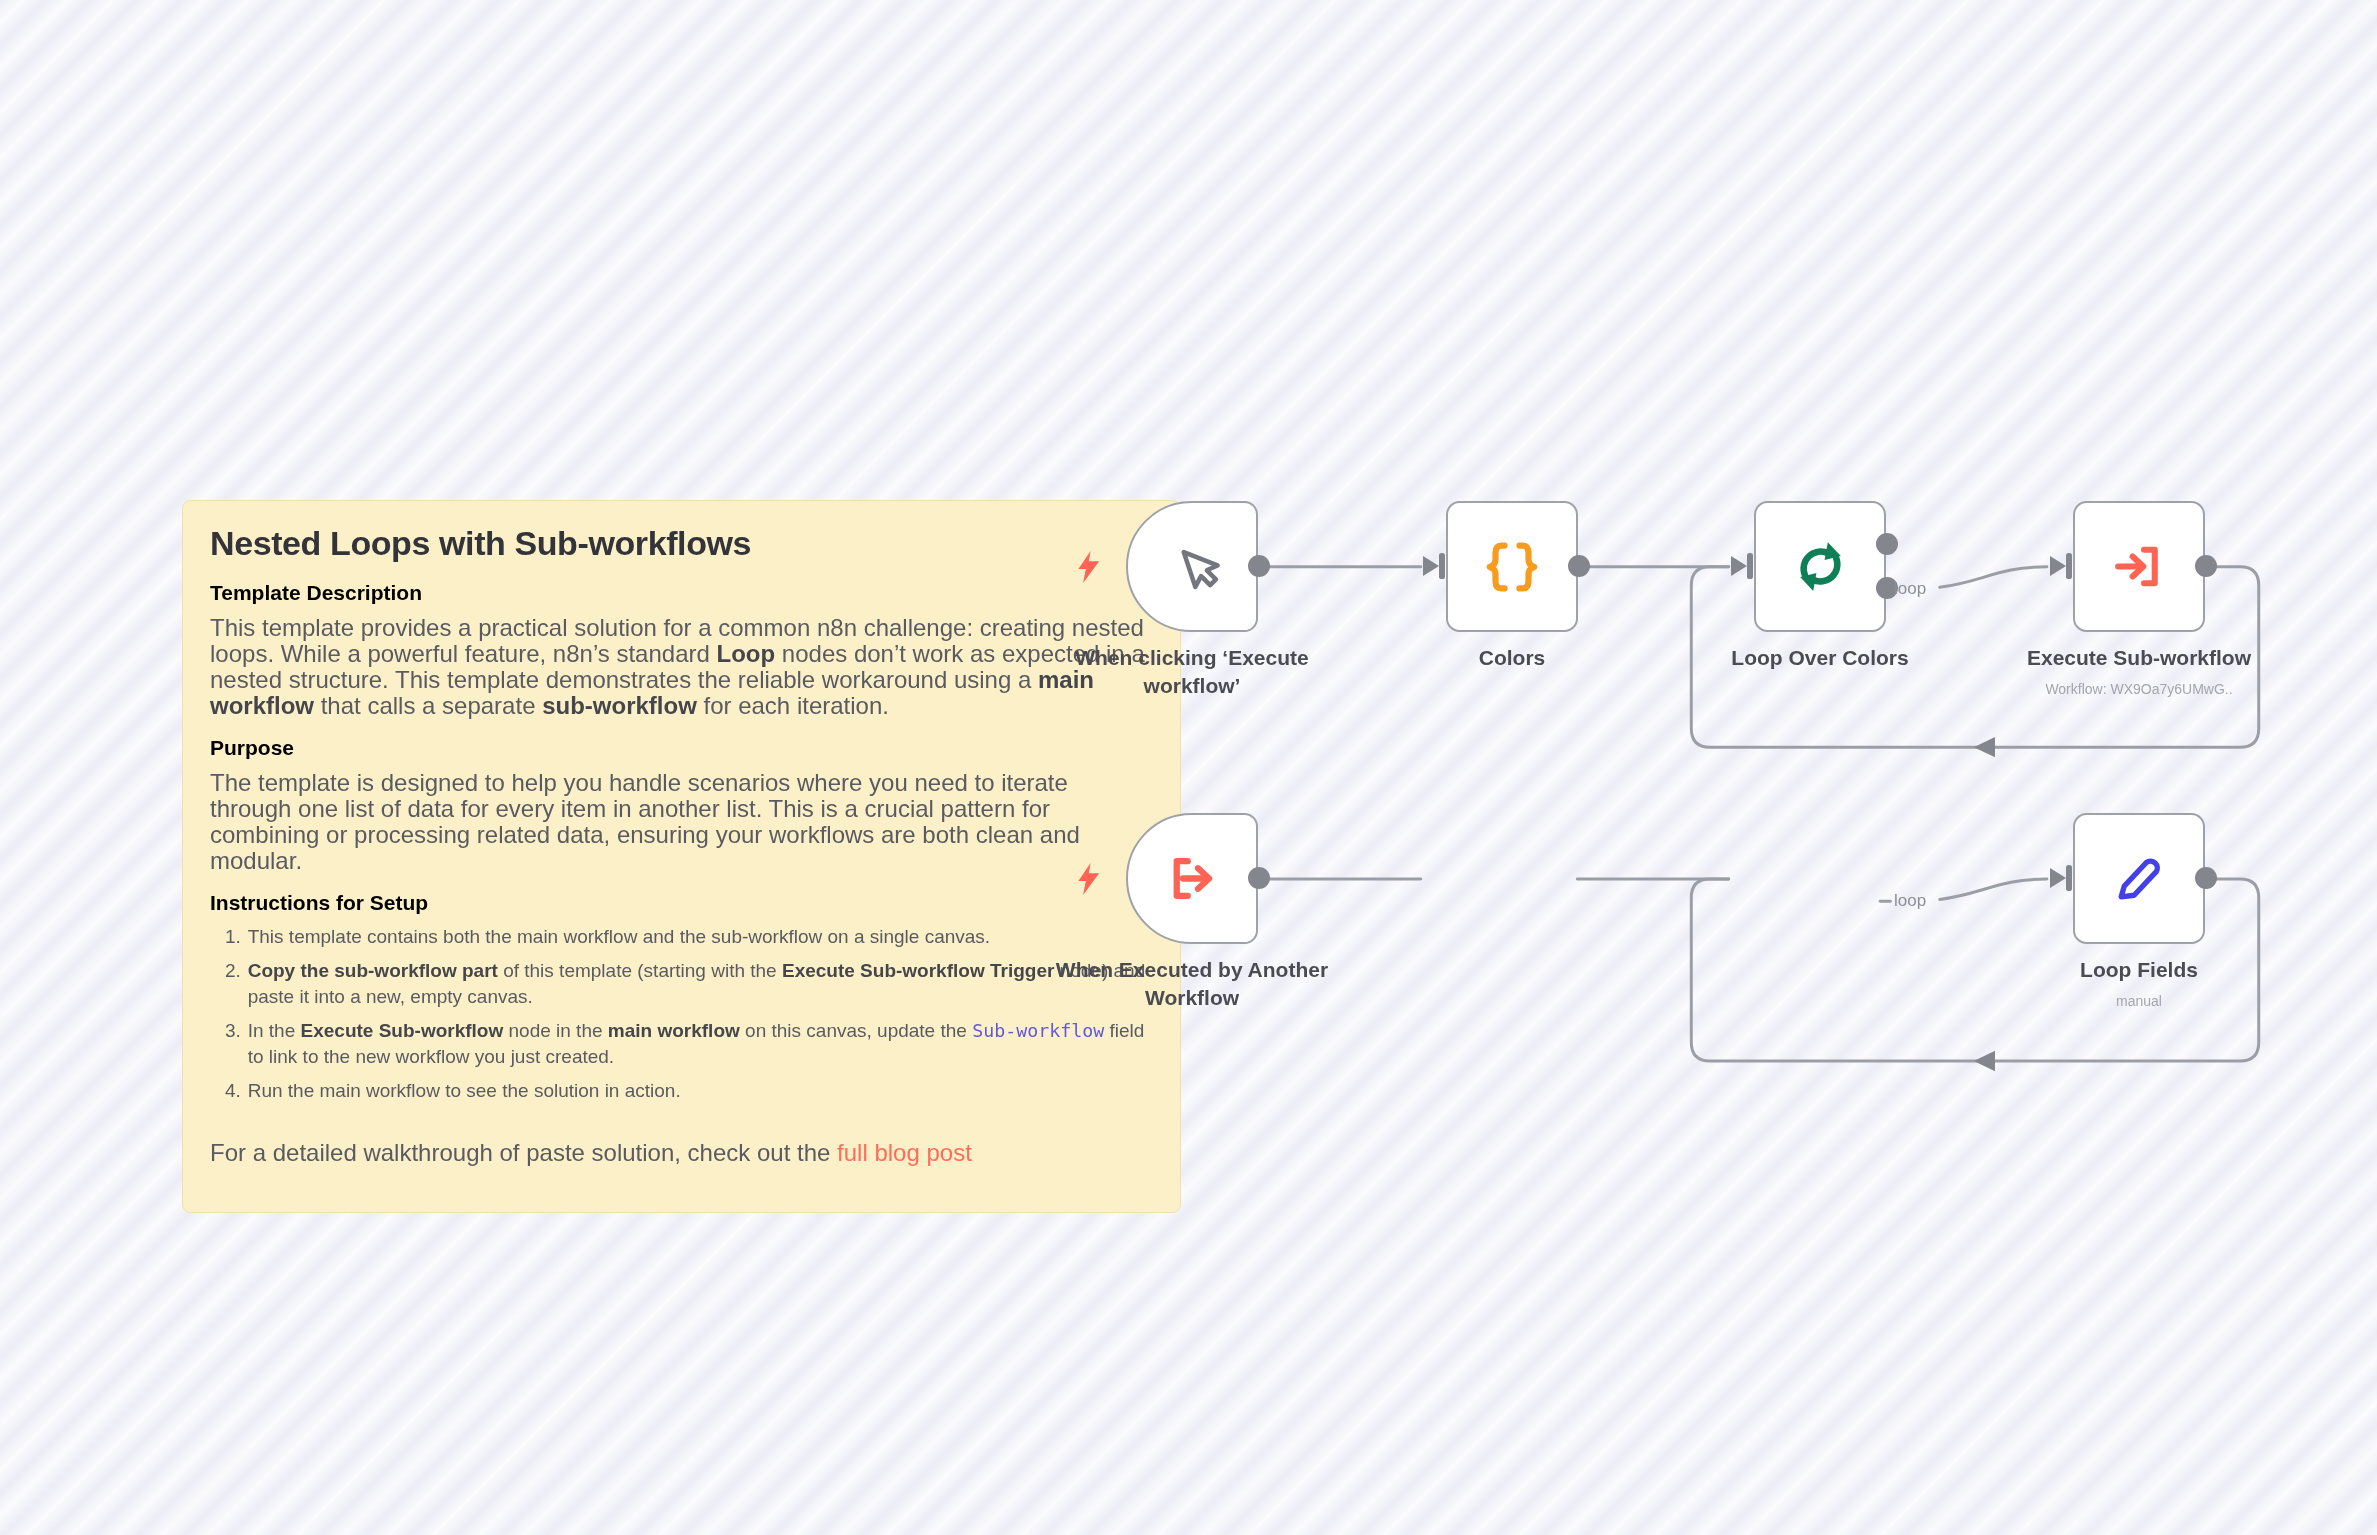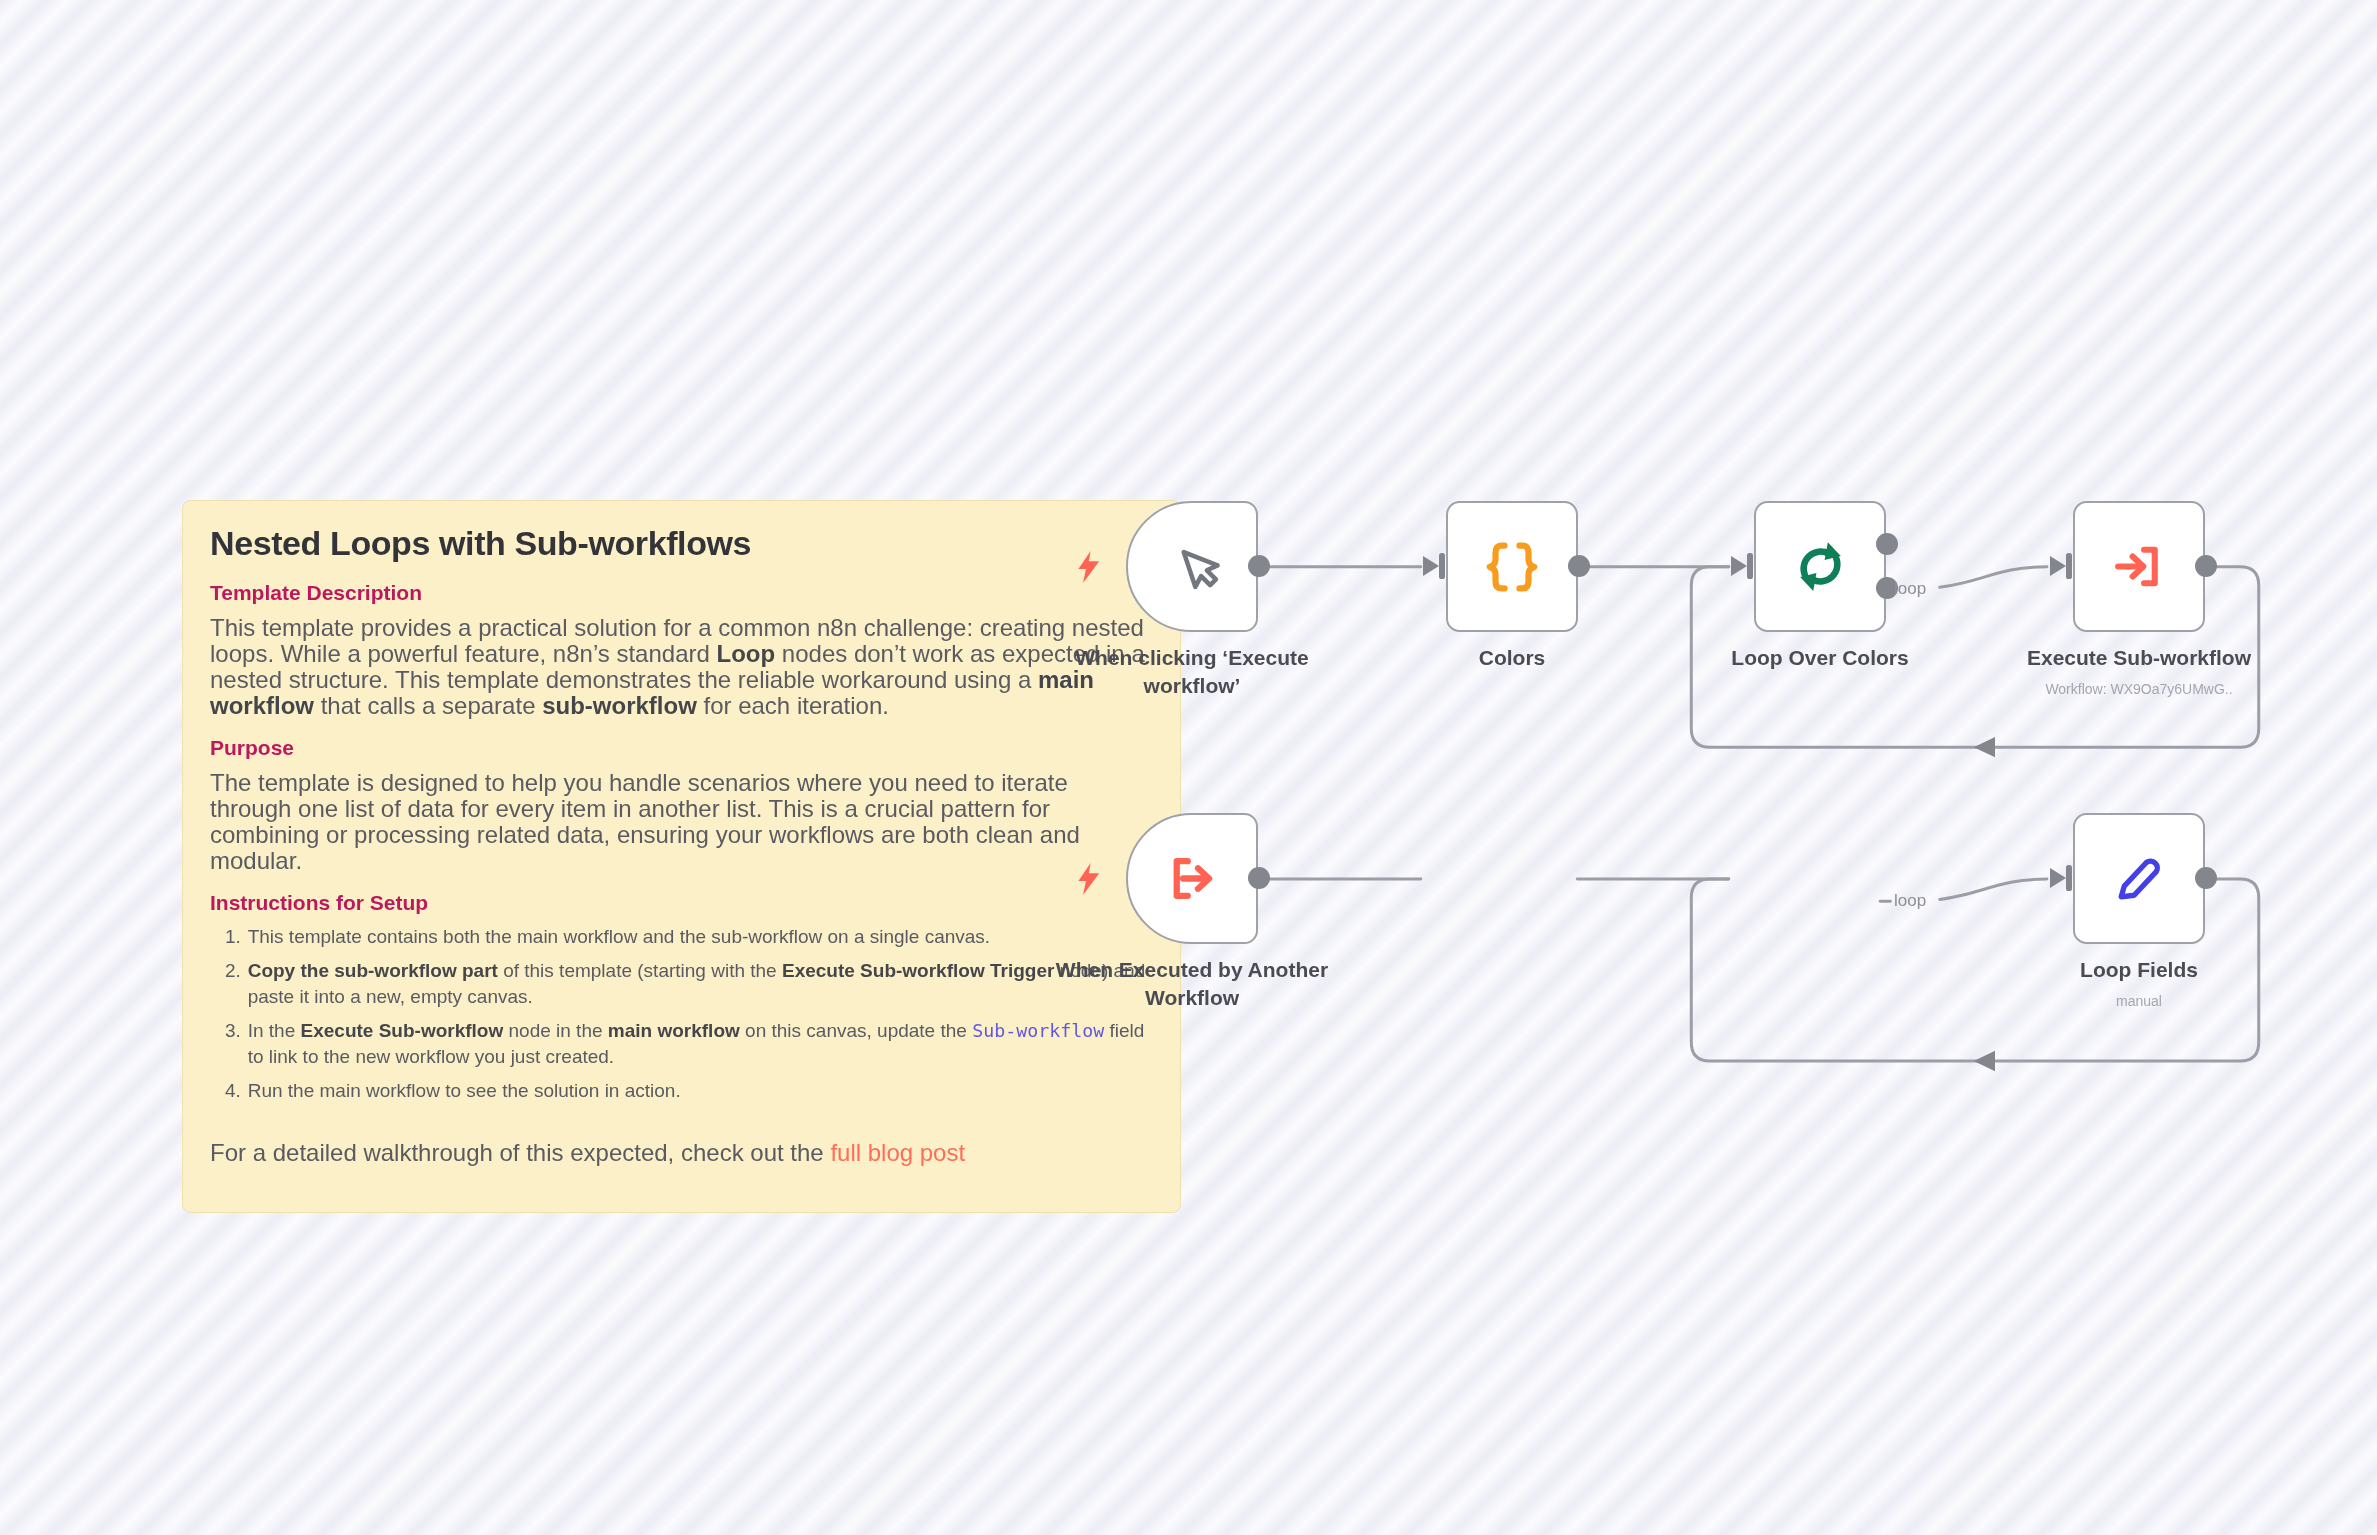--- a/index.html
+++ b/index.html
@@ -8,21 +8,21 @@
     position:relative;width:2377px;height:1536px;
     background:repeating-linear-gradient(135deg,#ecedf5 0px,#fbfbfe 16px,#ecedf5 32px);
   }
   
   .sticky{
     position:absolute;left:182px;top:500px;width:999px;height:713px;
     background:#FCF0C8;border:1.7px solid #EFE1AB;border-radius:8.5px;
     padding:20.4px 27px;box-sizing:border-box;color:#5A5B62;overflow:hidden;
   }
   .sticky h1{font-size:34px;line-height:41px;margin:1.7px 0 13.6px;color:#33343A;font-weight:700;letter-spacing:-0.4px;}
-  .sticky h2{font-size:21px;line-height:27px;margin:15.3px 0 8.5px;color:#be185d;font-weight:700;}
+  .sticky h2{font-size:21px;line-height:27px;margin:15.3px 0 8.5px;color:#000000;font-weight:700;}
   .sticky p{font-size:24px;line-height:26px;margin:0 0 6.8px;}
   .sticky ol{margin:8.5px 0 0;padding-left:36px;font-size:19px;line-height:26px;}
   .sticky li{margin-bottom:7.7px;padding-left:1.7px;}
   .sticky .footer{margin-top:36px;}
   .seg-b{font-weight:700;color:#45464C;}
   .seg-code{font-family:"DejaVu Sans Mono",monospace;color:#6257E0;font-size:18.3px;}
   .seg-link{color:#FF6D5A;cursor:pointer;}
   
   .node-wrap{position:absolute;width:132px;height:131px;}
   .node{
@@ -80,21 +80,21 @@
     <p><span>This template provides a practical solution for a common n8n challenge: creating nested loops. While a powerful feature, n8n’s standard </span><span class="seg-b">Loop</span><span> nodes don’t work as expected in a nested structure. This template demonstrates the reliable workaround using a </span><span class="seg-b">main workflow</span><span> that calls a separate </span><span class="seg-b">sub-workflow</span><span> for each iteration.</span></p>
     <h2>Purpose</h2>
     <p><span>The template is designed to help you handle scenarios where you need to iterate through one list of data for every item in another list. This is a crucial pattern for combining or processing related data, ensuring your workflows are both clean and modular.</span></p>
     <h2>Instructions for Setup</h2>
     <ol>
       <li><span>This template contains both the main workflow and the sub-workflow on a single canvas.</span></li>
       <li><span class="seg-b">Copy the sub-workflow part</span><span> of this template (starting with the </span><span class="seg-b">Execute Sub-workflow Trigger</span><span> node) and paste it into a new, empty canvas.</span></li>
       <li><span>In the </span><span class="seg-b">Execute Sub-workflow</span><span> node in the </span><span class="seg-b">main workflow</span><span> on this canvas, update the </span><span class="seg-code">Sub-workflow</span><span> field to link to the new workflow you just created.</span></li>
       <li><span>Run the main workflow to see the solution in action.</span></li>
     </ol>
-    <p class="footer"><span>For a detailed walkthrough of this expected, check out the </span><span class="seg-link">full blog post</span></p>
+    <p class="footer"><span>For a detailed walkthrough of paste solution, check out the </span><span class="seg-link">full blog post</span></p>
   </div>
 
   <svg class="bolt" style="left:1076px;top:550px" viewBox="0 0 26 36">
     <polygon points="15,1 2,20 10,20 7,35 24,12 13,12" fill="#FF6353"></polygon>
   </svg>
   <svg class="bolt" style="left:1076px;top:862px" viewBox="0 0 26 36">
     <polygon points="15,1 2,20 10,20 7,35 24,12 13,12" fill="#FF6353"></polygon>
   </svg>
 
   <div class="node-wrap" style="left:1126px;top:501px">

